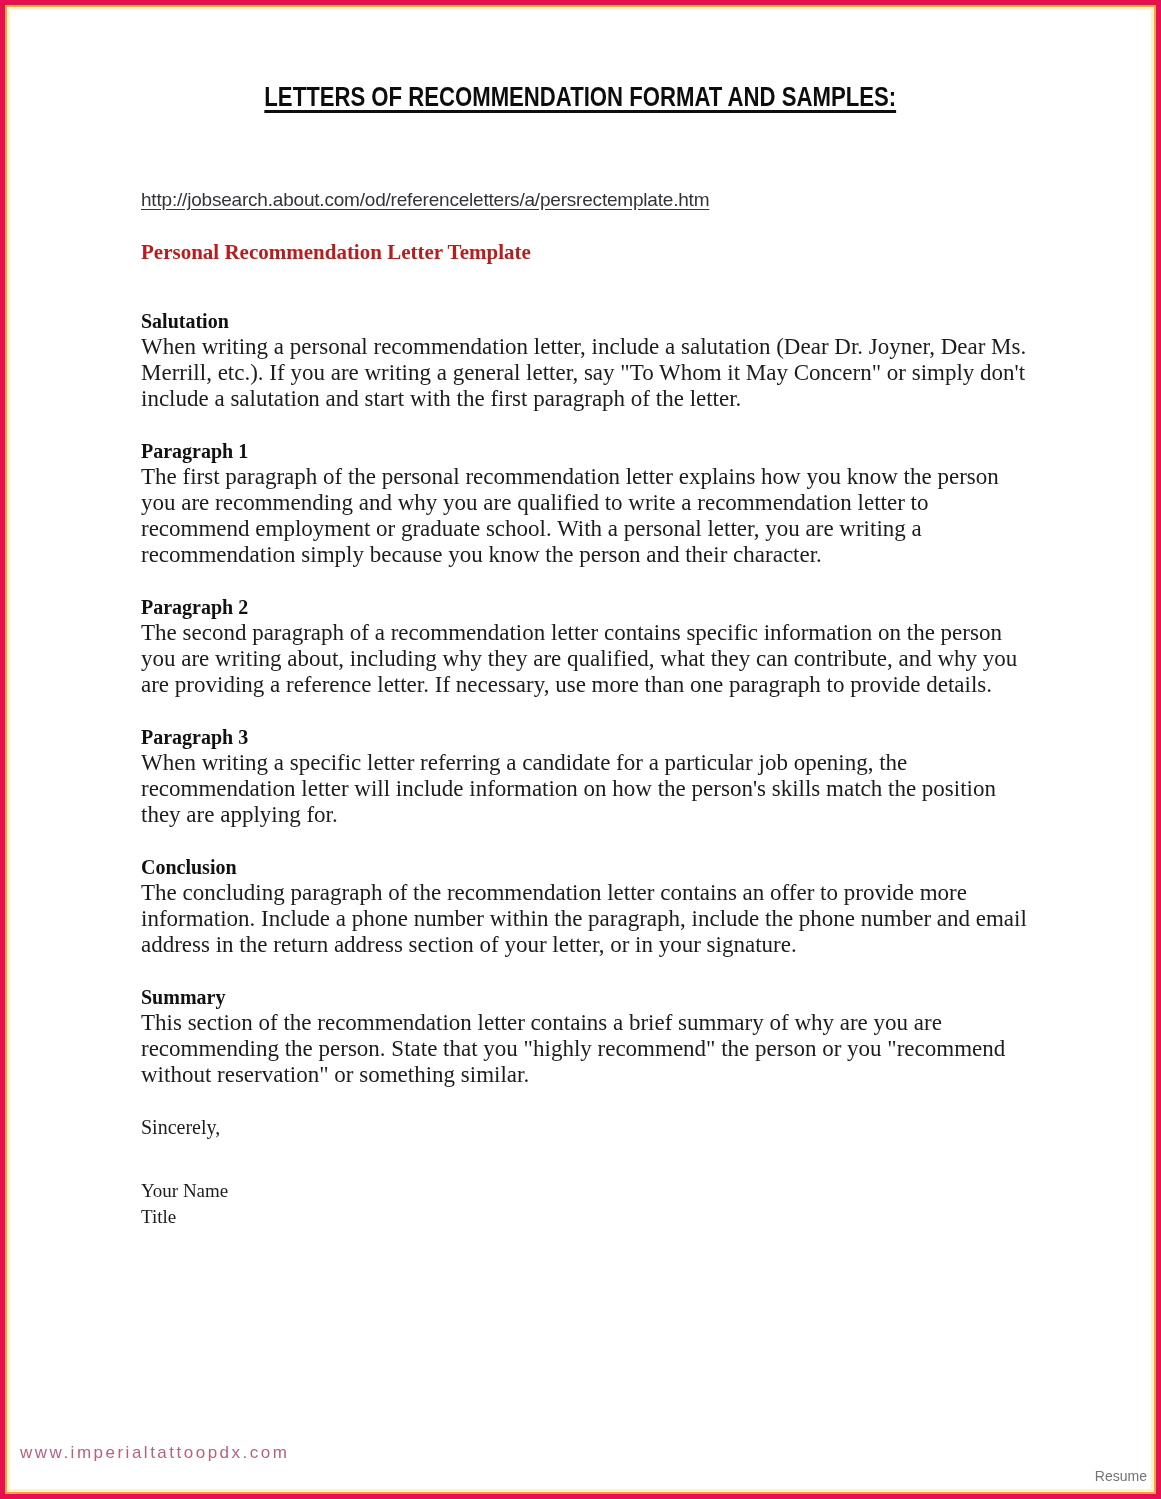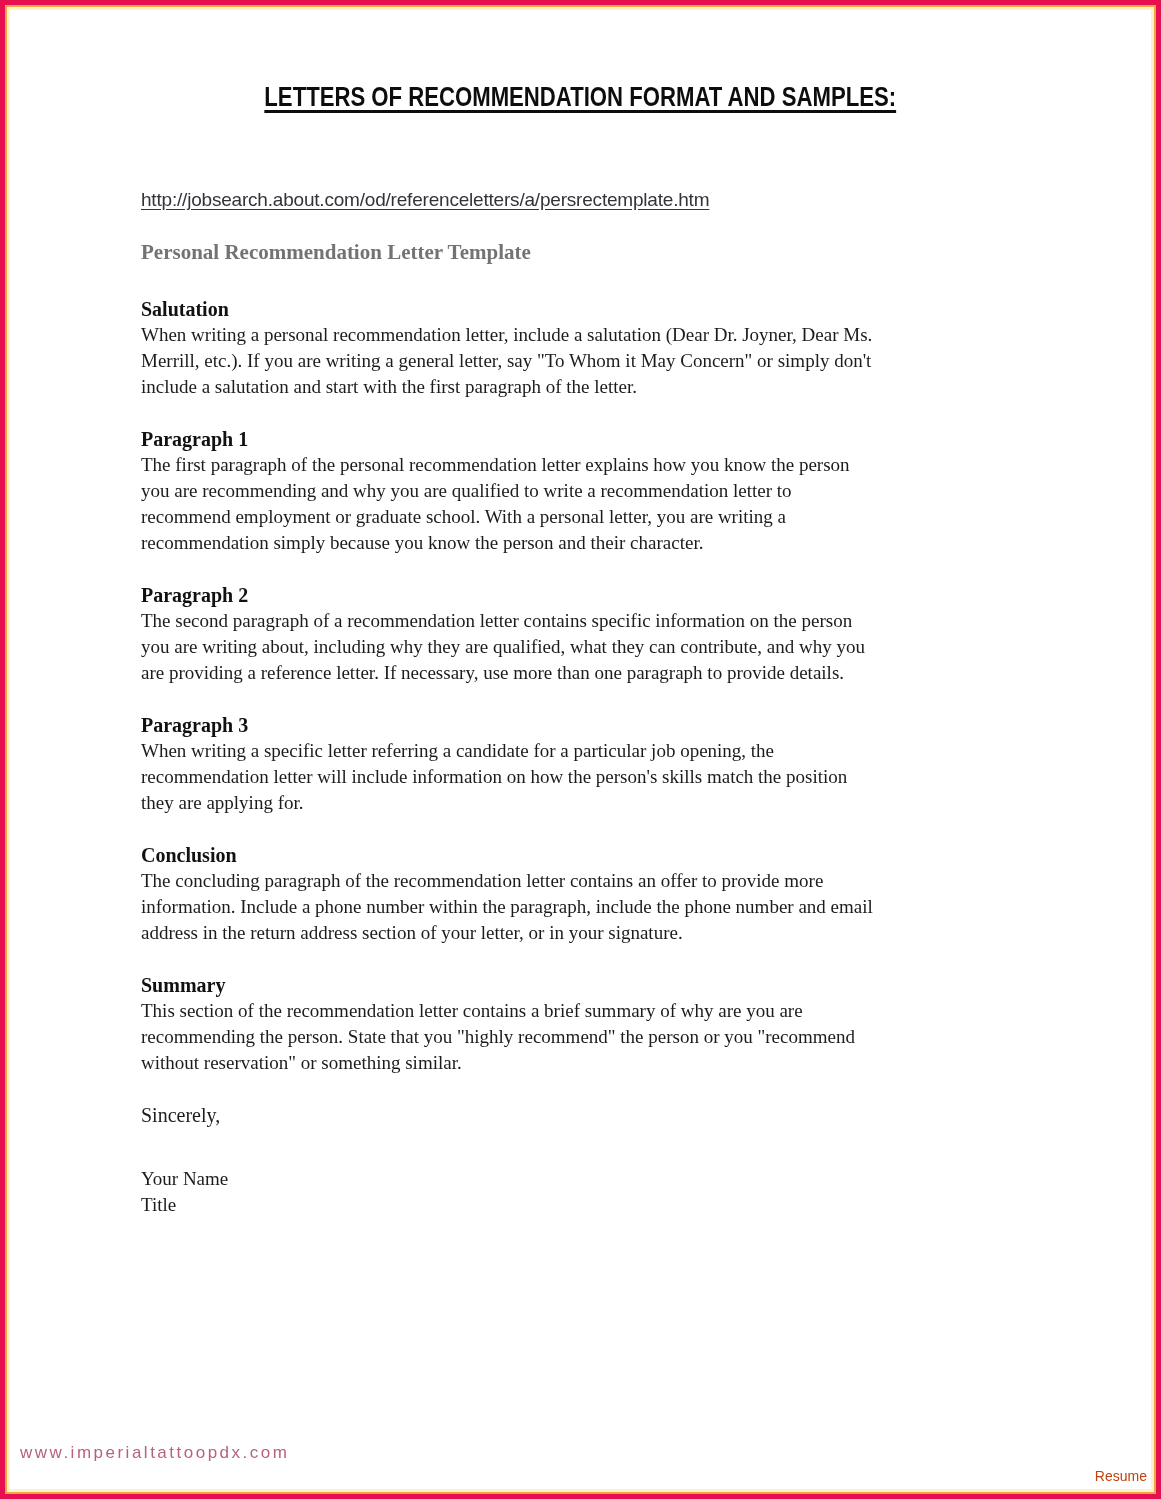--- a/index.html
+++ b/index.html
@@ -58,38 +58,38 @@
     text-underline-offset: 3px;
     text-align: center;
   }
 
   .doc-subtitle {
     position: absolute;
     top: 240px; left: 141px;
     font-family: "Liberation Serif", serif;
     font-weight: bold;
     font-size: 21px;
-    color: #737373;
+    color: #b91c1c;
   }
 
   .sections {
     position: absolute;
-    top: 296px; left: 141px;
+    top: 308px; left: 141px;
     width: 920px;
     color: #1c1c1c;
   }
   .section { margin-bottom: 26px; }
   .section-heading {
     font-weight: bold;
     font-size: 20px;
     line-height: 26px;
     color: #111111;
   }
   .section-body {
-    font-size: 19px;
+    font-size: 23px;
     line-height: 26px;
     white-space: pre-line;
   }
   .closing-valediction {
     font-size: 20px;
     line-height: 26px;
     margin-top: 14px;
   }
   .closing-signature {
     font-size: 19px;
@@ -106,21 +106,21 @@
     letter-spacing: 2.5px;
     color: var(--watermark-pink);
     opacity: 0.95;
   }
 
   .resume-label {
     position: absolute;
     right: 14px; top: 1468px;
     font-family: "Liberation Sans", sans-serif;
     font-size: 14px;
-    color: #c2410c;
+    color: #737373;
     z-index: 6;
   }
 </style>
 </head>
 <body>
 
 <div class="page">
 
   <div class="border-red"></div>
   <div class="border-orange"></div>

